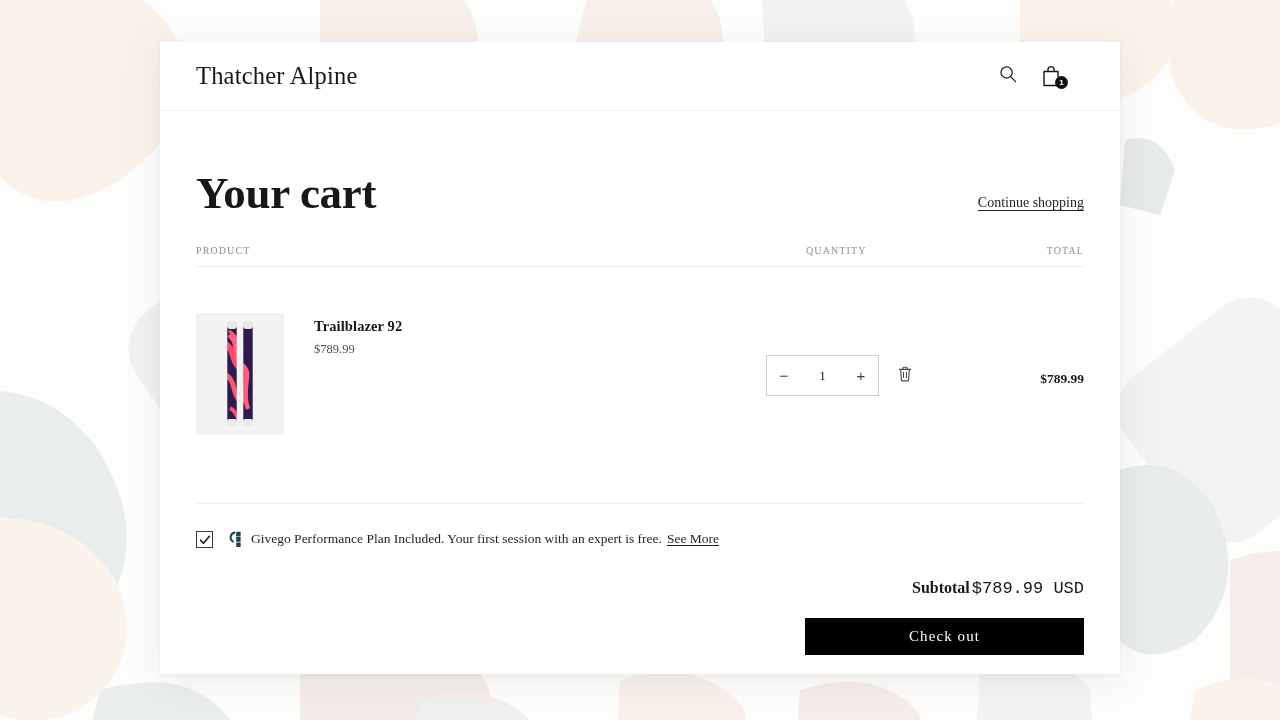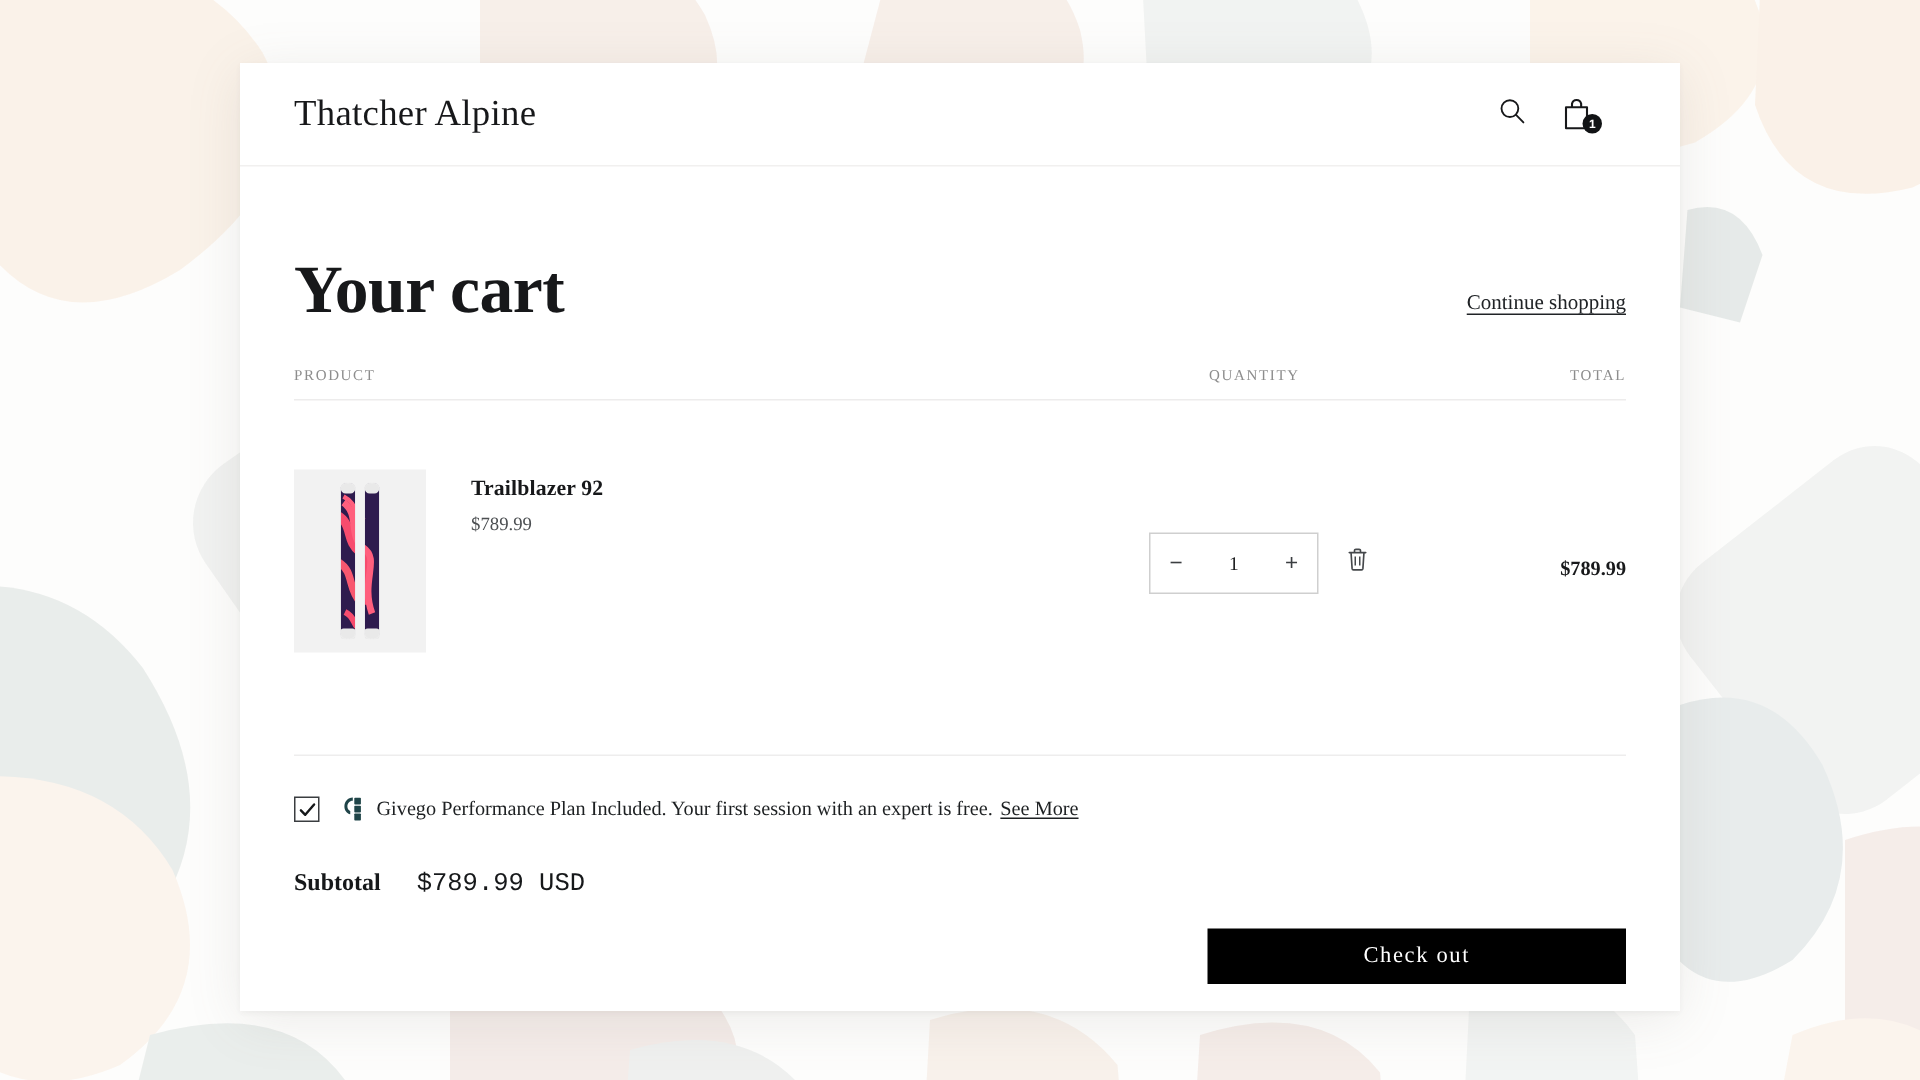--- a/index.html
+++ b/index.html
@@ -142,21 +142,21 @@
     font-size: 13.5px; color: #1d2022;
   }
   #see-more {
     font-family: "Liberation Serif", serif;
     font-size: 13.5px; color: #1d2022;
     text-decoration: underline; text-underline-offset: 2px; cursor: pointer;
   }
 
   #totals { margin-top: 27px; text-align: right; }
   #subtotal-line {
-    display: flex; align-items: baseline; gap: 24px;
+    display: flex; align-items: baseline; justify-content: flex-end; gap: 2px;
   }
   #subtotal-label {
     font-family: "Liberation Serif", serif;
     font-size: 16px; font-weight: bold; color: #16181a;
   }
   #subtotal-value {
     font-family: Liberation Mono, monospace;
     font-size: 17px; color: #16181a;
   }
   #tax-note {

